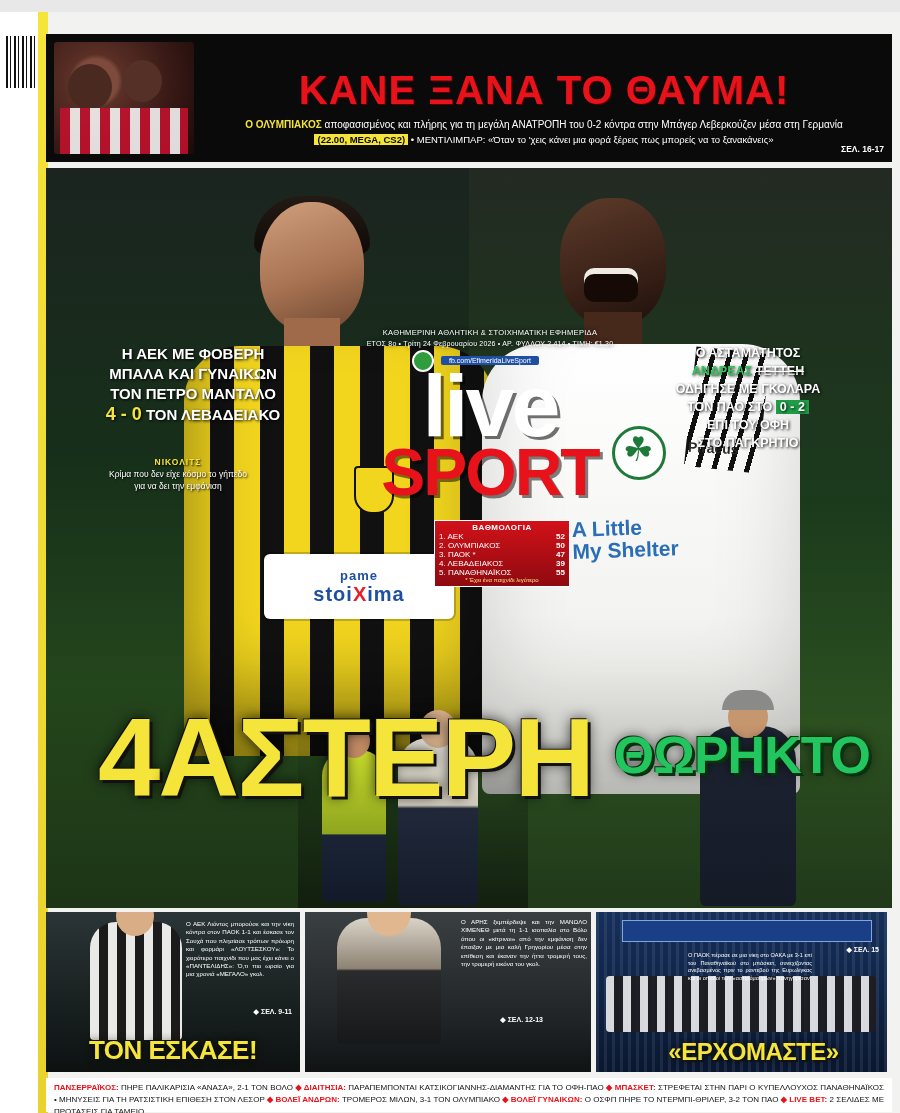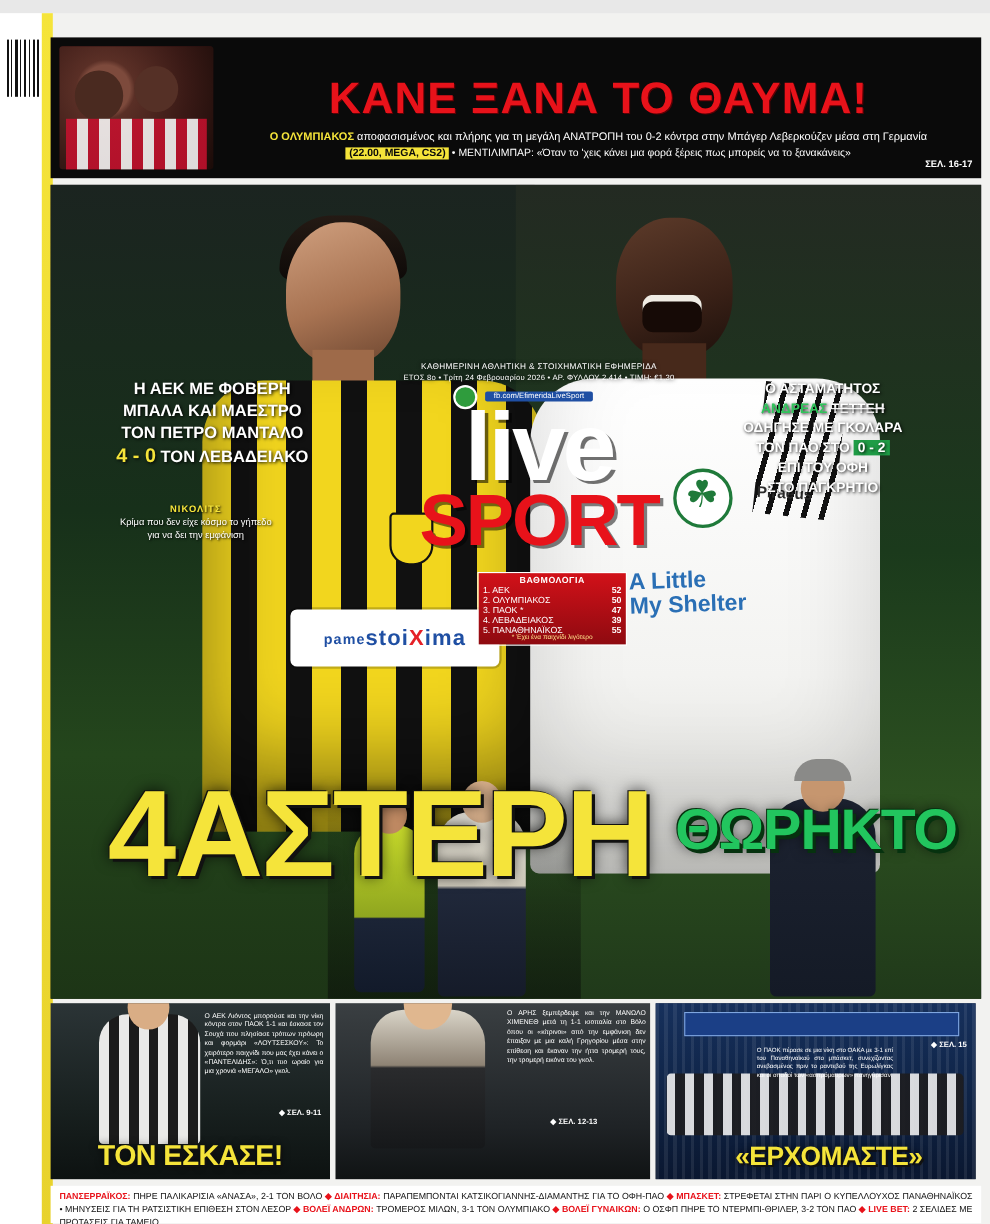--- a/index.html
+++ b/index.html
@@ -123,23 +123,23 @@
     background:
       repeating-linear-gradient(90deg,#f2d61e 0 26px,#111 26px 50px);
     border-radius: 56px 56px 8px 8px;
     box-shadow: inset 0 -60px 80px rgba(0,0,0,.45);
   }
   .playerL .crest{
     position:absolute; left:180px; top:270px; width:40px; height:48px;
     background:#f2d61e; border:2px solid #111; border-radius:4px 4px 18px 18px;
   }
   .playerL .sponsor{
-    position:absolute; left:90px; top:358px; width:190px; height:52px;
+    position:absolute; left:90px; top:358px; width:190px; height:65px;
     background:#ffffff; border-radius:6px; box-shadow:0 0 0 2px rgba(0,0,0,.2);
-    display:flex; flex-direction:row; align-items:center; justify-content:center;
+    display:flex; flex-direction:column; align-items:center; justify-content:center;
   }
   .playerL .sponsor .s1{ color:#1f4fa3; font-size:13px; font-weight:bold; letter-spacing:1px;}
   .playerL .sponsor .s2{ color:#1f4fa3; font-size:20px; font-weight:bold; letter-spacing:1px;}
   .playerL .sponsor .s2 i{ color:#e52027; font-style:normal;}
 
   
   .playerR {
     position: absolute; right: 86px; top: 26px; width: 330px; height: 600px;
   }
   .playerR .head{
@@ -418,21 +418,21 @@
               <td>5. ΠΑΝΑΘΗΝΑΪΚΟΣ</td>
               <td class="pts">55</td>
             </tr>
           </tbody>
       </table>
       <div class="note">* Έχει ένα παιχνίδι λιγότερο</div>
     </div>
 
     <div class="teaserL">
       <div>Η ΑΕΚ ΜΕ ΦΟΒΕΡΗ</div>
-      <div>ΜΠΑΛΑ ΚΑΙ ΜΑΕΣΤΡΟ</div>
+      <div>ΜΠΑΛΑ ΚΑΙ ΓΥΝΑΙΚΩΝ</div>
       <div>ΤΟΝ ΠΕΤΡΟ ΜΑΝΤΑΛΟ</div>
       <div>
         <span class="score">4 - 0</span>
         <span>ΤΟΝ ΛΕΒΑΔΕΙΑΚΟ</span>
       </div>
     </div>
     <div class="teaserL2">
       <div class="nm">ΝΙΚΟΛΙΤΣ</div>
       <div>Κρίμα που δεν είχε κόσμο το γήπεδο για να δει την εμφάνιση</div>
     </div>

